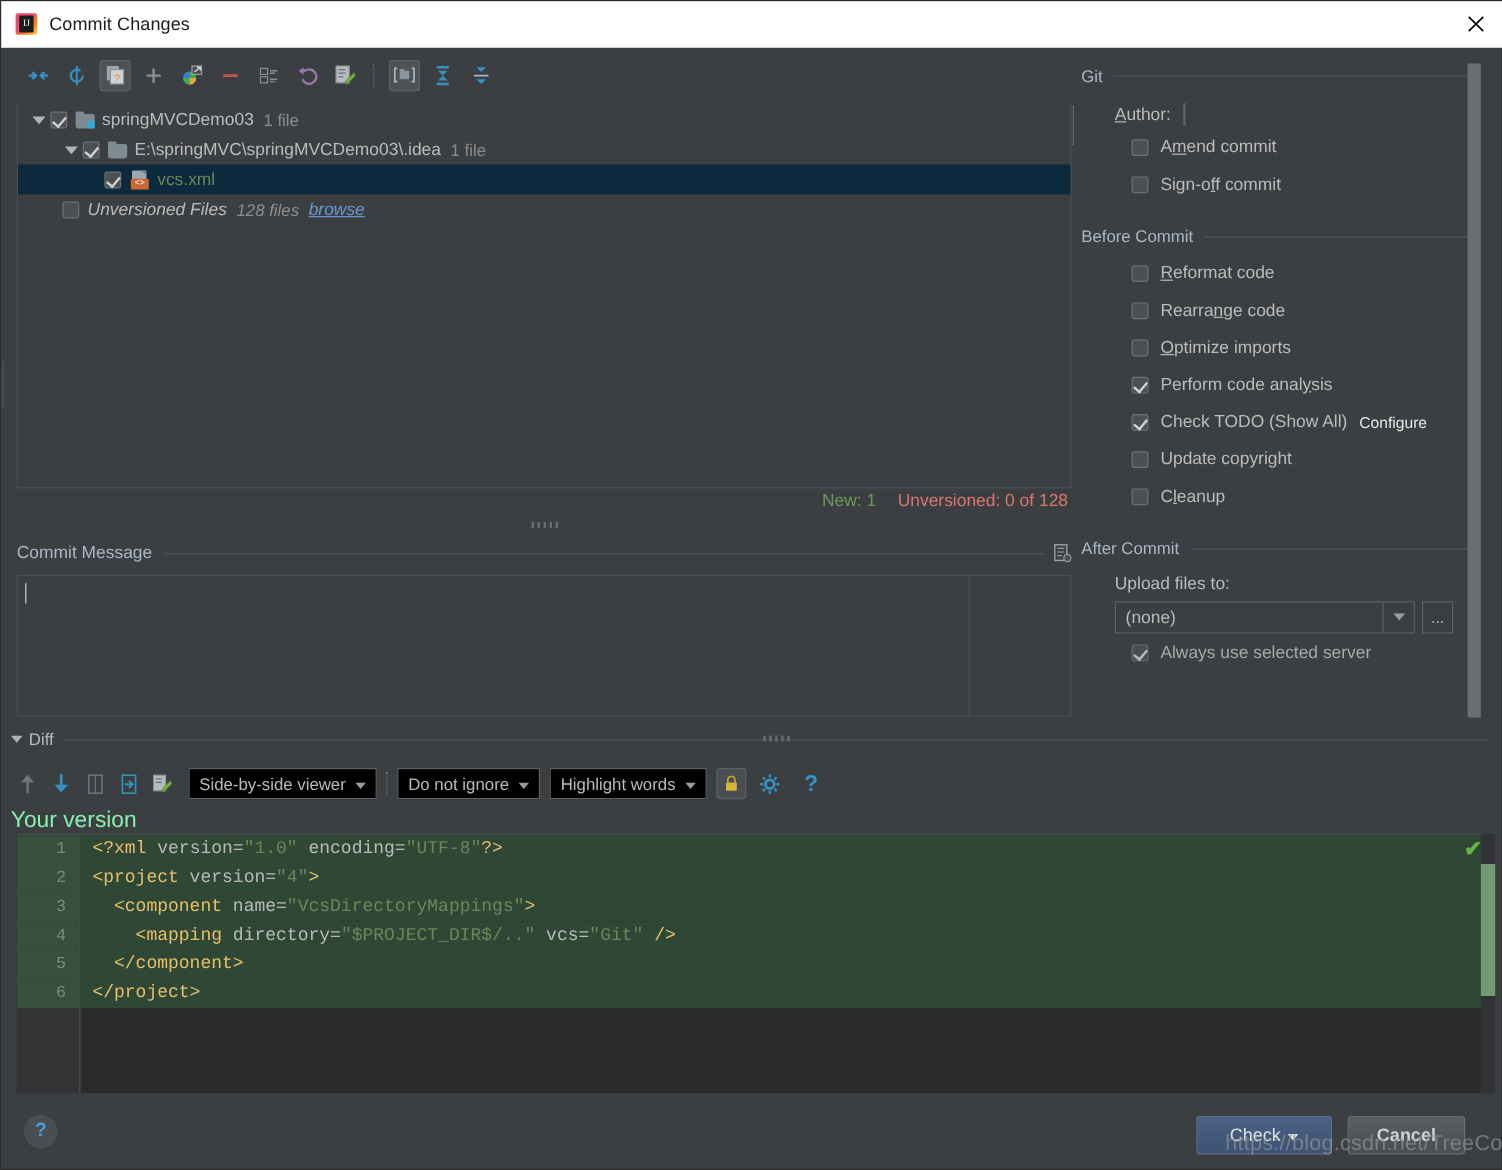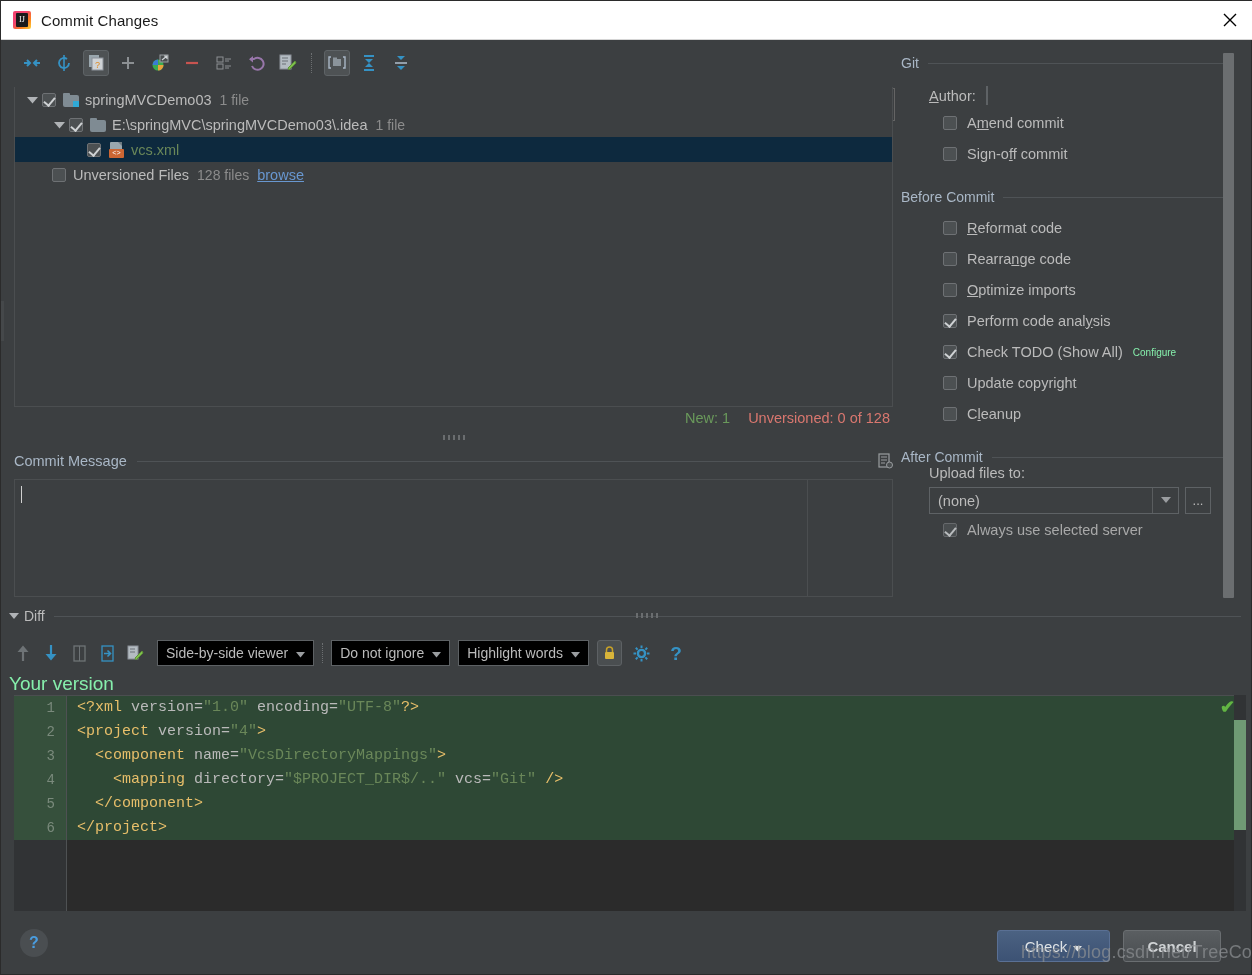--- a/index.html
+++ b/index.html
@@ -150,21 +150,21 @@
   }
   .t-name { margin-right: 8px; }
   .t-name.green { color: #6a8759; }
   .t-meta { color: #8c8c8c; font-size: 14px; }
   .t-link {
     color: #6897d0; text-decoration: underline; font-size: 14.5px; margin-left: 8px;
   }
   .tree-indent-1 { padding-left: 10px; }
   .tree-indent-2 { padding-left: 37px; }
   .tree-indent-3 { padding-left: 72px; }
-  .tree-indent-u { padding-left: 37px; }
+  .tree-indent-u { padding-left: 37px; font-style: italic; }
 
   .tree-status {
     position: absolute; left: 13px; top: 409px; width: 879px;
     text-align: right; font-size: 14.5px; padding-right: 3px;
   }
   .st-new { color: #6a9a5b; }
   .st-unv { color: #d9776f; margin-left: 14px; }
 
   .splitter-h {
     position: absolute; top: 431px; left: 13px; width: 879px; height: 10px;
@@ -221,24 +221,24 @@
     position: relative;
   }
   .cb.checked::after {
     content: ""; position: absolute;
     left: 3px; top: 1px; width: 5px; height: 9px;
     border: solid #cfd2d4; border-width: 0 2px 2px 0;
     transform: rotate(40deg);
   }
   .cb-label { font-size: 14.5px; color: #bbbbbb; white-space: nowrap; }
   .cb-label u { text-decoration: underline; }
-  .cfg-link { color: #86efac; font-size: 10px; margin-left: 10px; }
+  .cfg-link { color: #e5e5e5; font-size: 13px; margin-left: 10px; }
 
   .upload-label {
-    font-size: 14.5px; color: #bbbbbb; padding-left: 28px; 
+    font-size: 14.5px; color: #bbbbbb; padding-left: 28px; margin-top: 14px;
   }
   .upload-row { display: flex; align-items: center; padding-left: 28px; margin-top: 6px; }
   .up-combo {
     width: 250px; height: 27px;
     background: #3c3f41; border: 1px solid #5e6265;
     display: flex; align-items: stretch; gap: 23px;
   }
   .up-value {
     flex: 1; display: flex; align-items: center;
     padding-left: 8px; font-size: 14.5px; color: #bbbbbb;

